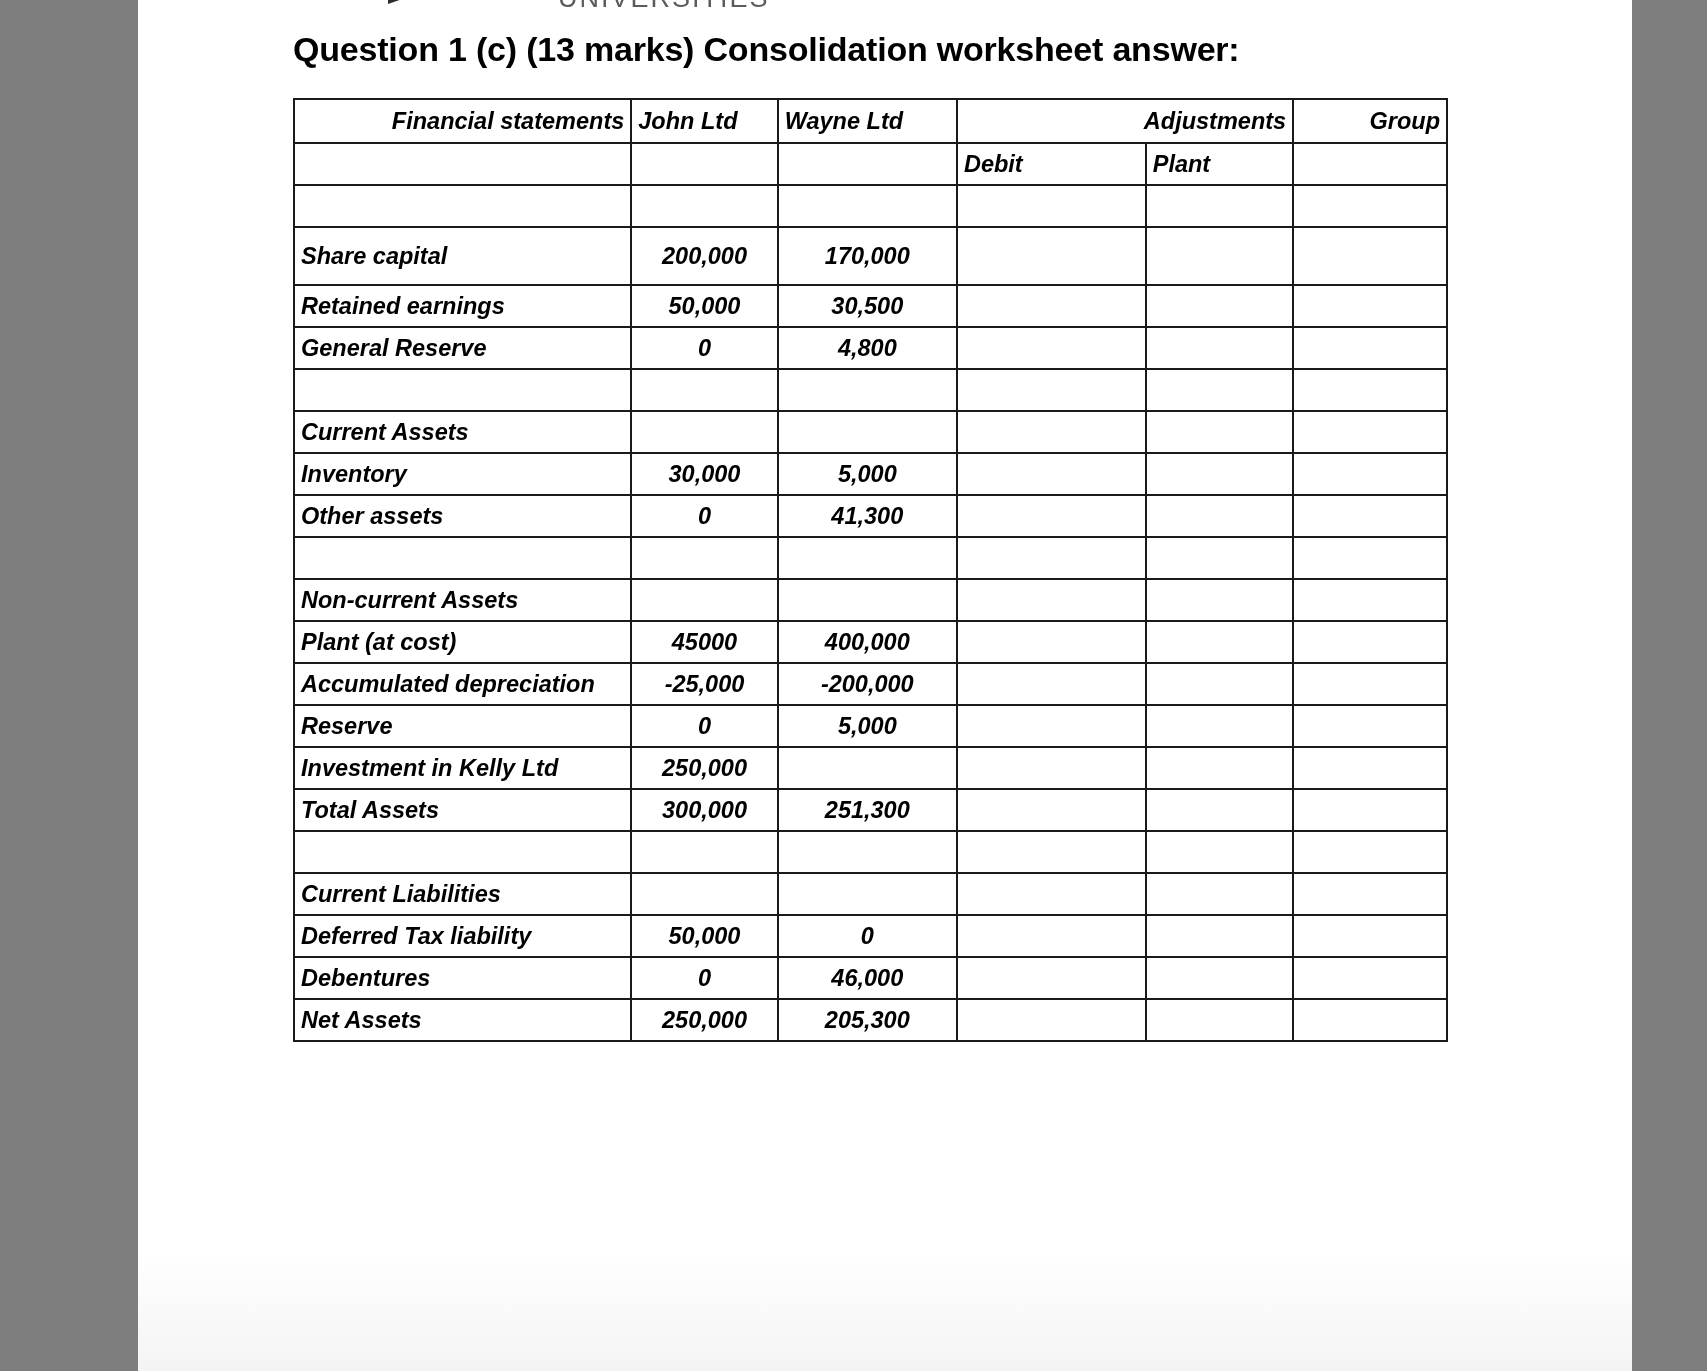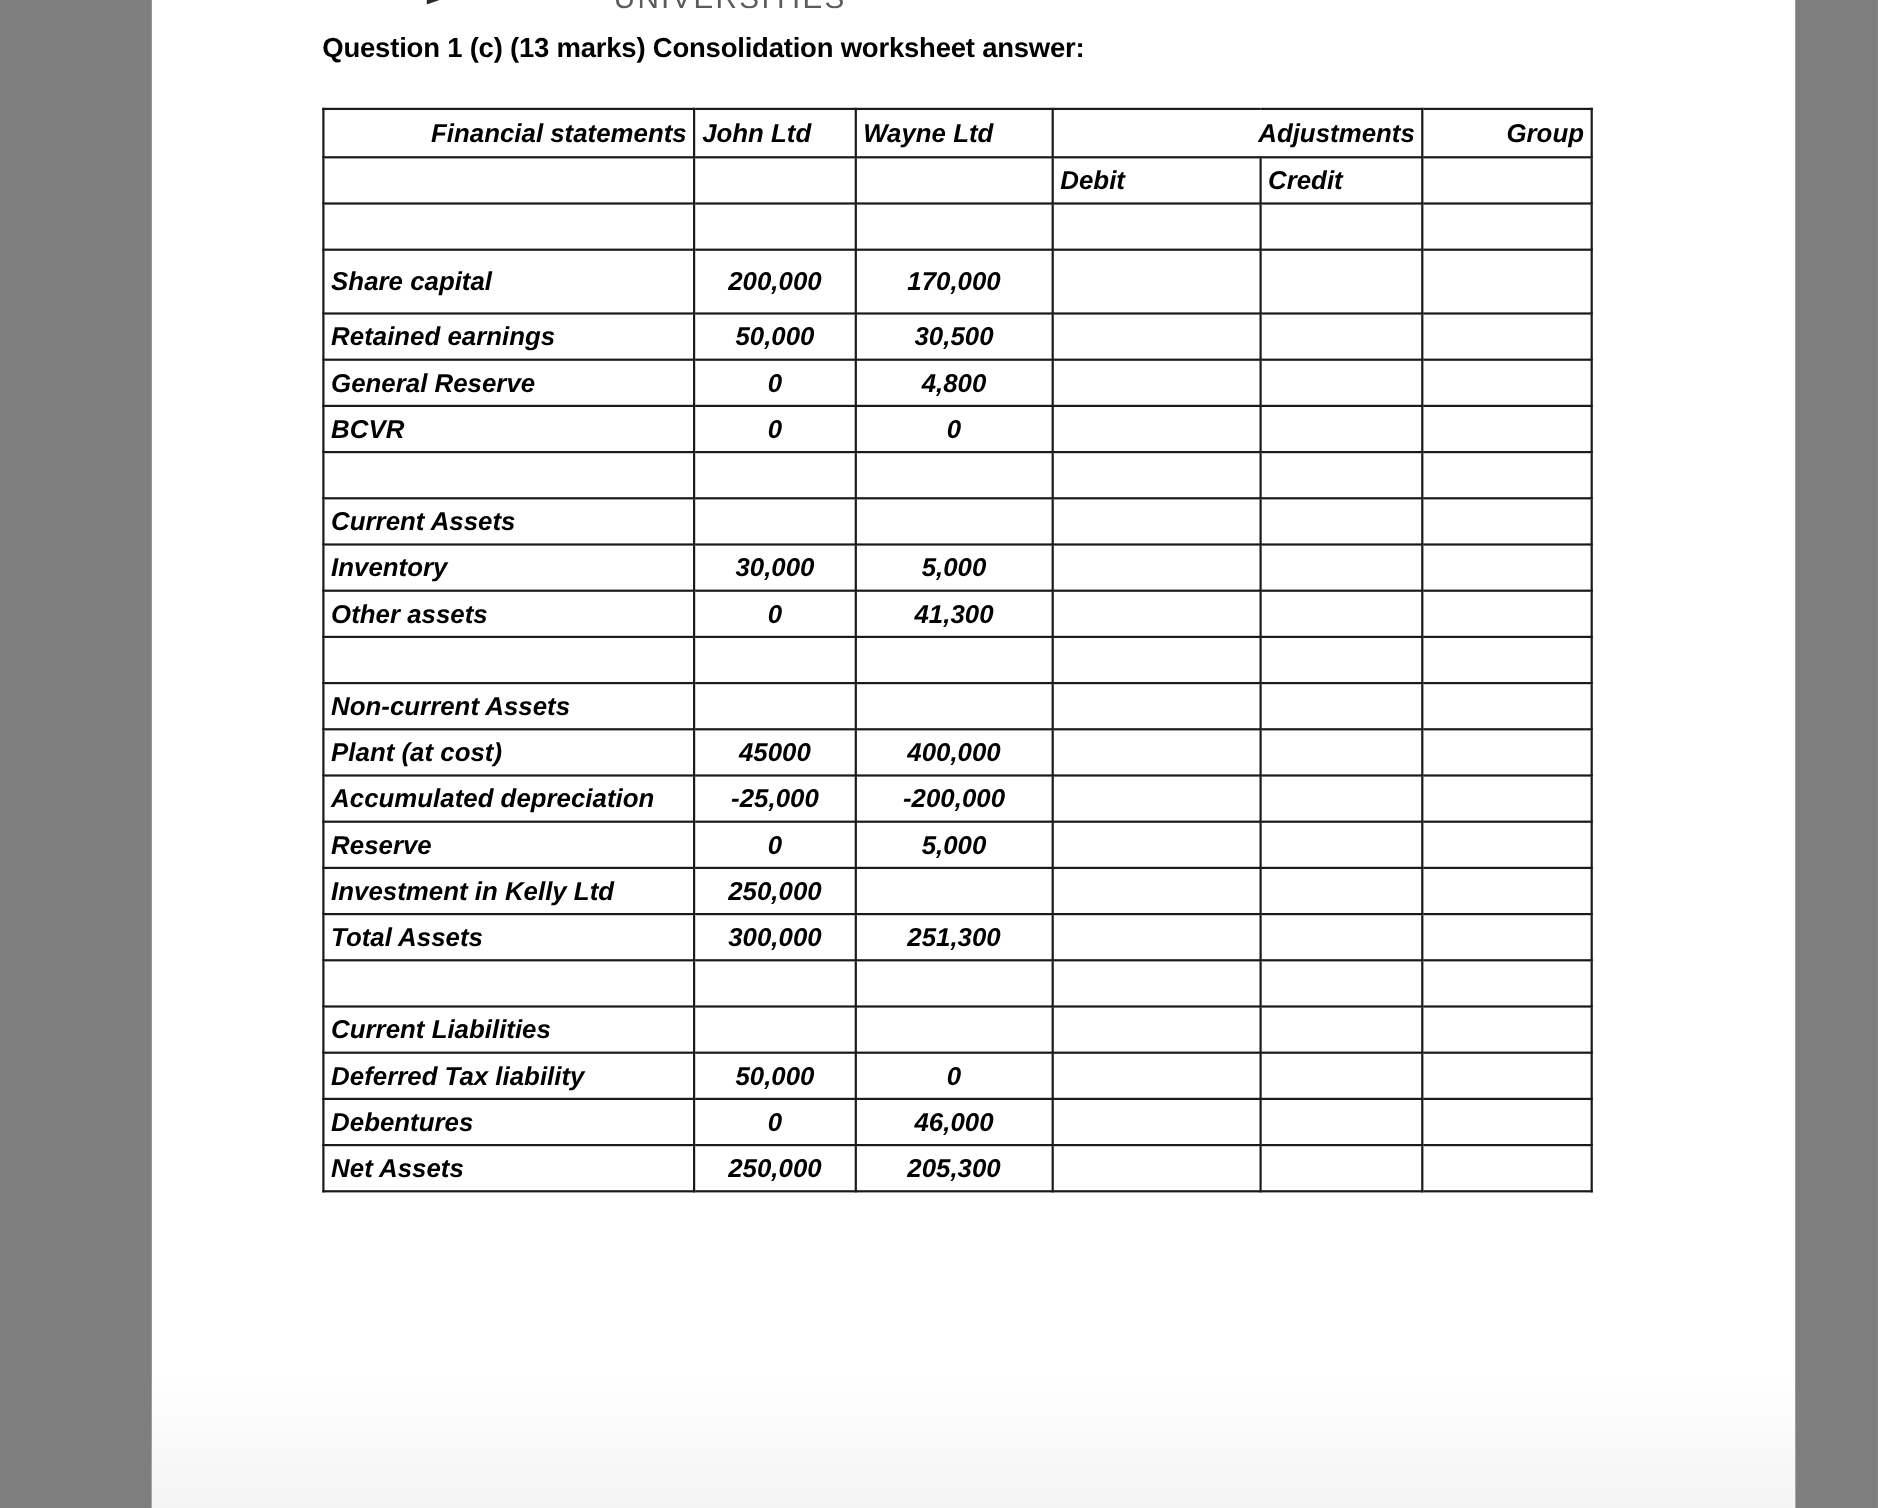--- a/index.html
+++ b/index.html
@@ -60,21 +60,21 @@
     letter-spacing: 2px;
     color: #5c5c5c;
     font-family: "Liberation Sans", sans-serif;
     white-space: nowrap;
   }
 
   #question-title {
     position: absolute;
     left: 155px;
     top: 30px;
-    font-size: 25px;
+    font-size: 34px;
     font-weight: bold;
     color: #000;
     letter-spacing: -0.2px;
     font-family: "Liberation Sans", sans-serif;
     white-space: nowrap;
   }
 
   #worksheet-wrap {
     position: absolute;
     left: 155px;
@@ -153,21 +153,21 @@
             <th class="c-john" style="text-align:left">John Ltd</th>
             <th class="c-wayne" style="text-align:left">Wayne Ltd</th>
             <th class="adj-head" colspan="2">Adjustments</th>
             <th class="c-group">Group</th>
           </tr>
           <tr class="r-subheader">
             <td class="c-label"></td>
             <td class="c-john"></td>
             <td class="c-wayne"></td>
             <td class="c-debit">Debit</td>
-            <td class="c-credit">Credit</td>
+            <td class="c-credit">Plant</td>
             <td class="c-group"></td>
           </tr>
         </thead>
         <tbody id="worksheet-body">
             <tr class="r-spacer">
               <td class="c-label"></td>
               <td class="c-john"></td>
               <td class="c-wayne"></td>
               <td class="c-debit"></td>
               <td class="c-credit"></td>
@@ -190,28 +190,20 @@
               <td class="c-group"></td>
             </tr>
             <tr class="r-normal">
               <td class="c-label">General Reserve</td>
               <td class="c-john">0</td>
               <td class="c-wayne">4,800</td>
               <td class="c-debit"></td>
               <td class="c-credit"></td>
               <td class="c-group"></td>
             </tr>
-            <tr class="r-normal">
-              <td class="c-label">BCVR</td>
-              <td class="c-john">0</td>
-              <td class="c-wayne">0</td>
-              <td class="c-debit"></td>
-              <td class="c-credit"></td>
-              <td class="c-group"></td>
-            </tr>
             <tr class="r-spacer">
               <td class="c-label"></td>
               <td class="c-john"></td>
               <td class="c-wayne"></td>
               <td class="c-debit"></td>
               <td class="c-credit"></td>
               <td class="c-group"></td>
             </tr>
             <tr class="r-normal">
               <td class="c-label">Current Assets</td>

